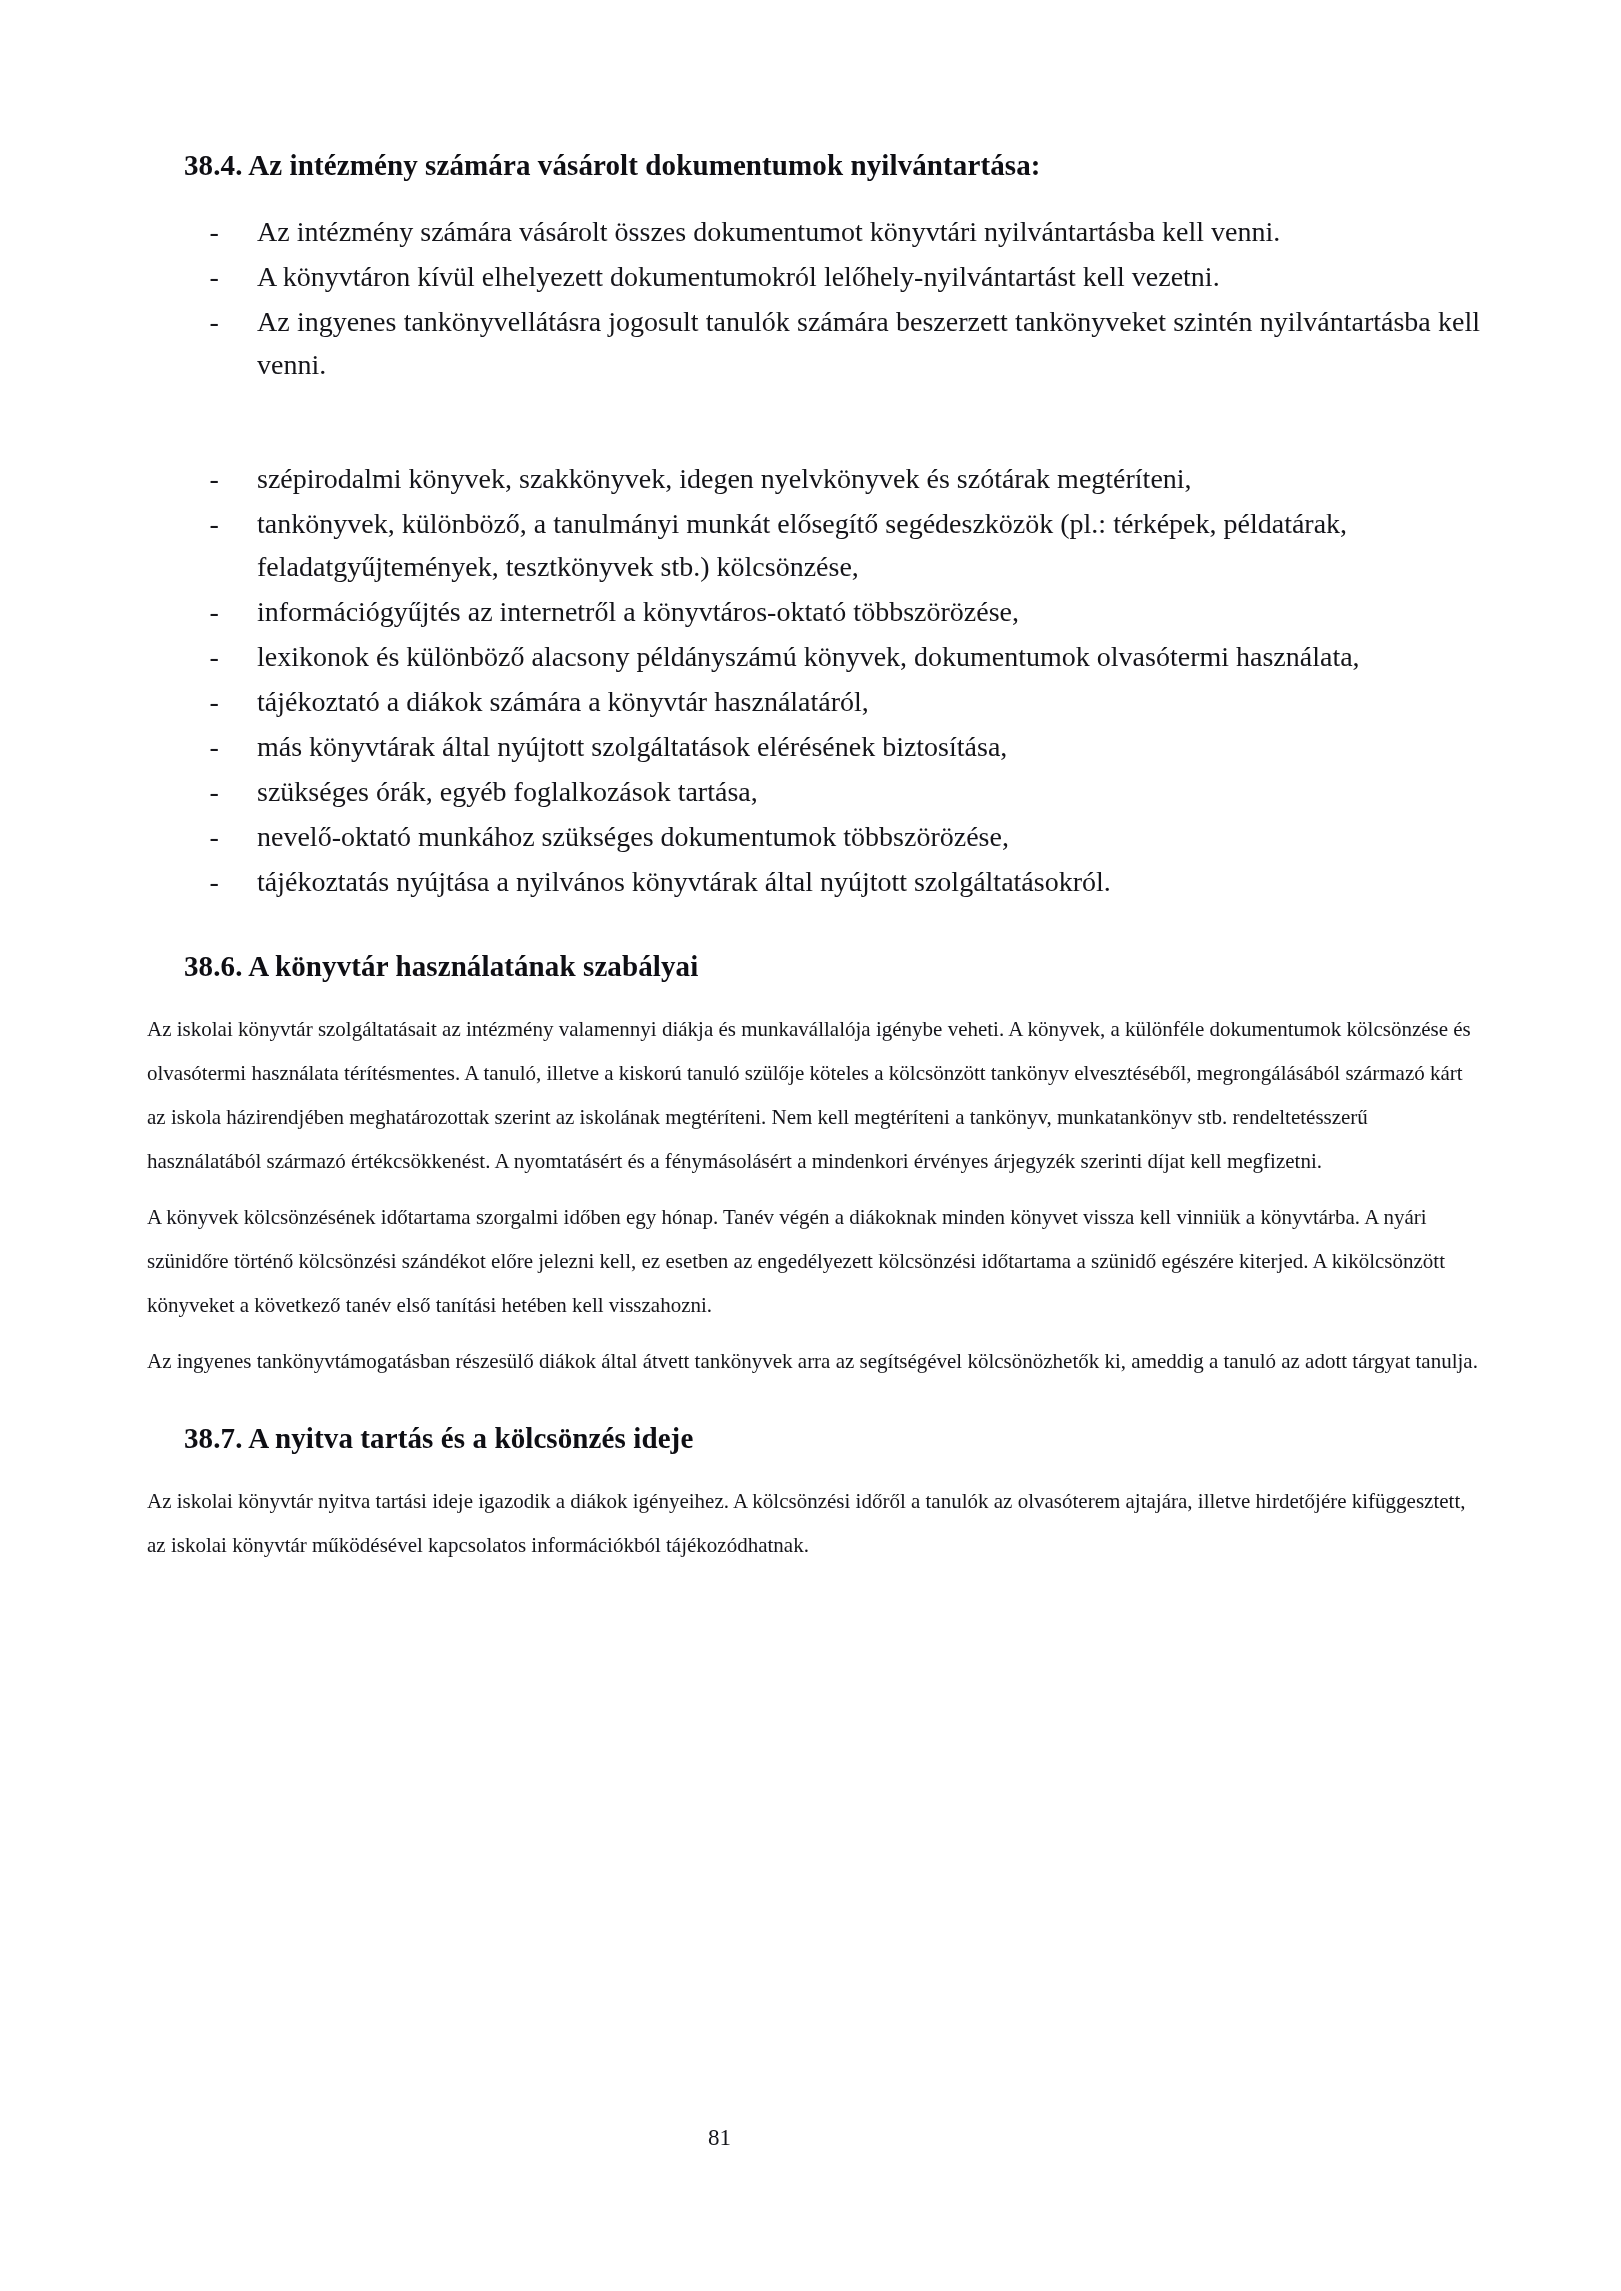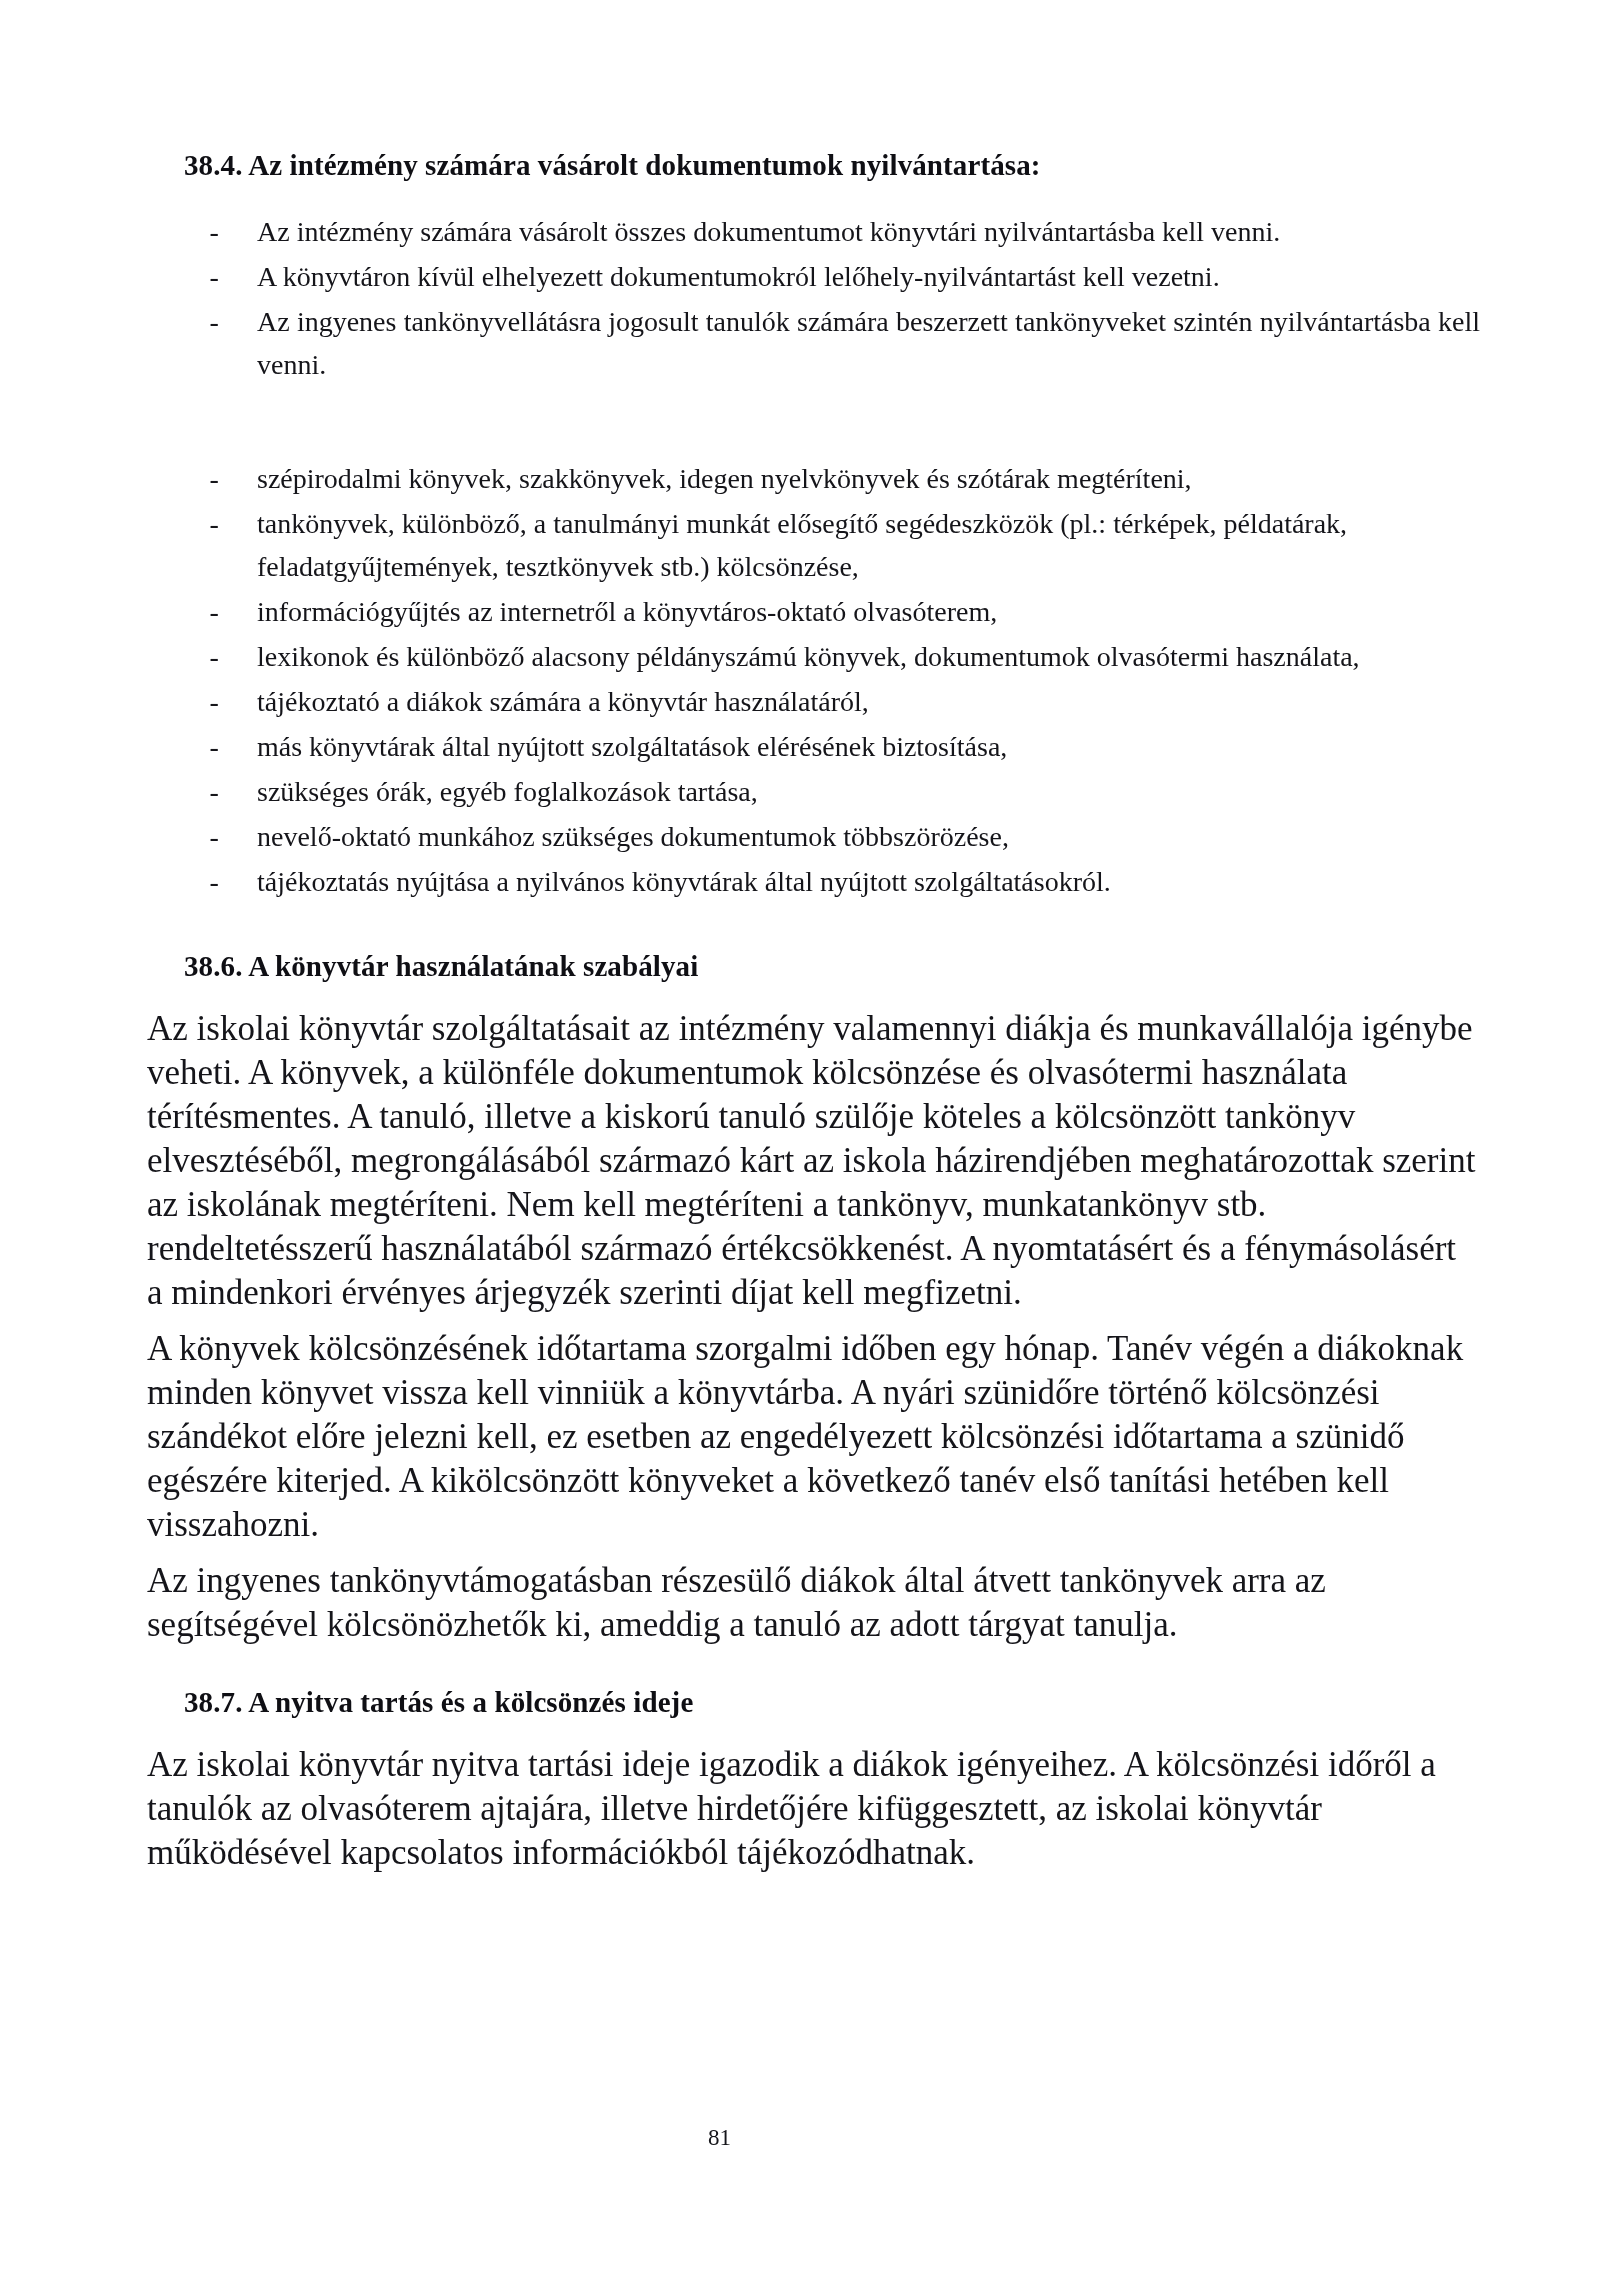--- a/index.html
+++ b/index.html
@@ -80,21 +80,21 @@
 
   
   .list-a { margin-left: 39px; }
   .list-b { margin-left: 39px; }
 
   .just  { text-align: justify; text-justify: inter-word; }
   .left  { text-align: left; }
 
   
   .body-para {
-    font-size: 35px;
+    font-size: 21px;
     line-height: 44px;
     color: #15151a;
     margin: 0;
     padding: 0;
     text-align: left;
   }
   .body-para + .body-para { margin-top: 12px; }
 
   
   .page-number {
@@ -141,21 +141,21 @@
       <li class="bullet-item left">
         <span class="bullet-dash">-</span>
         <span class="bullet-text">szépirodalmi könyvek, szakkönyvek, idegen nyelvkönyvek és szótárak megtéríteni,</span>
       </li>
       <li class="bullet-item left">
         <span class="bullet-dash">-</span>
         <span class="bullet-text">tankönyvek, különböző, a tanulmányi munkát elősegítő segédeszközök (pl.: térképek, példatárak, feladatgyűjtemények, tesztkönyvek stb.) kölcsönzése,</span>
       </li>
       <li class="bullet-item left">
         <span class="bullet-dash">-</span>
-        <span class="bullet-text">információgyűjtés az internetről a könyvtáros-oktató olvasóterem,</span>
+        <span class="bullet-text">információgyűjtés az internetről a könyvtáros-oktató többszörözése,</span>
       </li>
       <li class="bullet-item left">
         <span class="bullet-dash">-</span>
         <span class="bullet-text">lexikonok és különböző alacsony példányszámú könyvek, dokumentumok olvasótermi használata,</span>
       </li>
       <li class="bullet-item left">
         <span class="bullet-dash">-</span>
         <span class="bullet-text">tájékoztató a diákok számára a könyvtár használatáról,</span>
       </li>
       <li class="bullet-item left">

